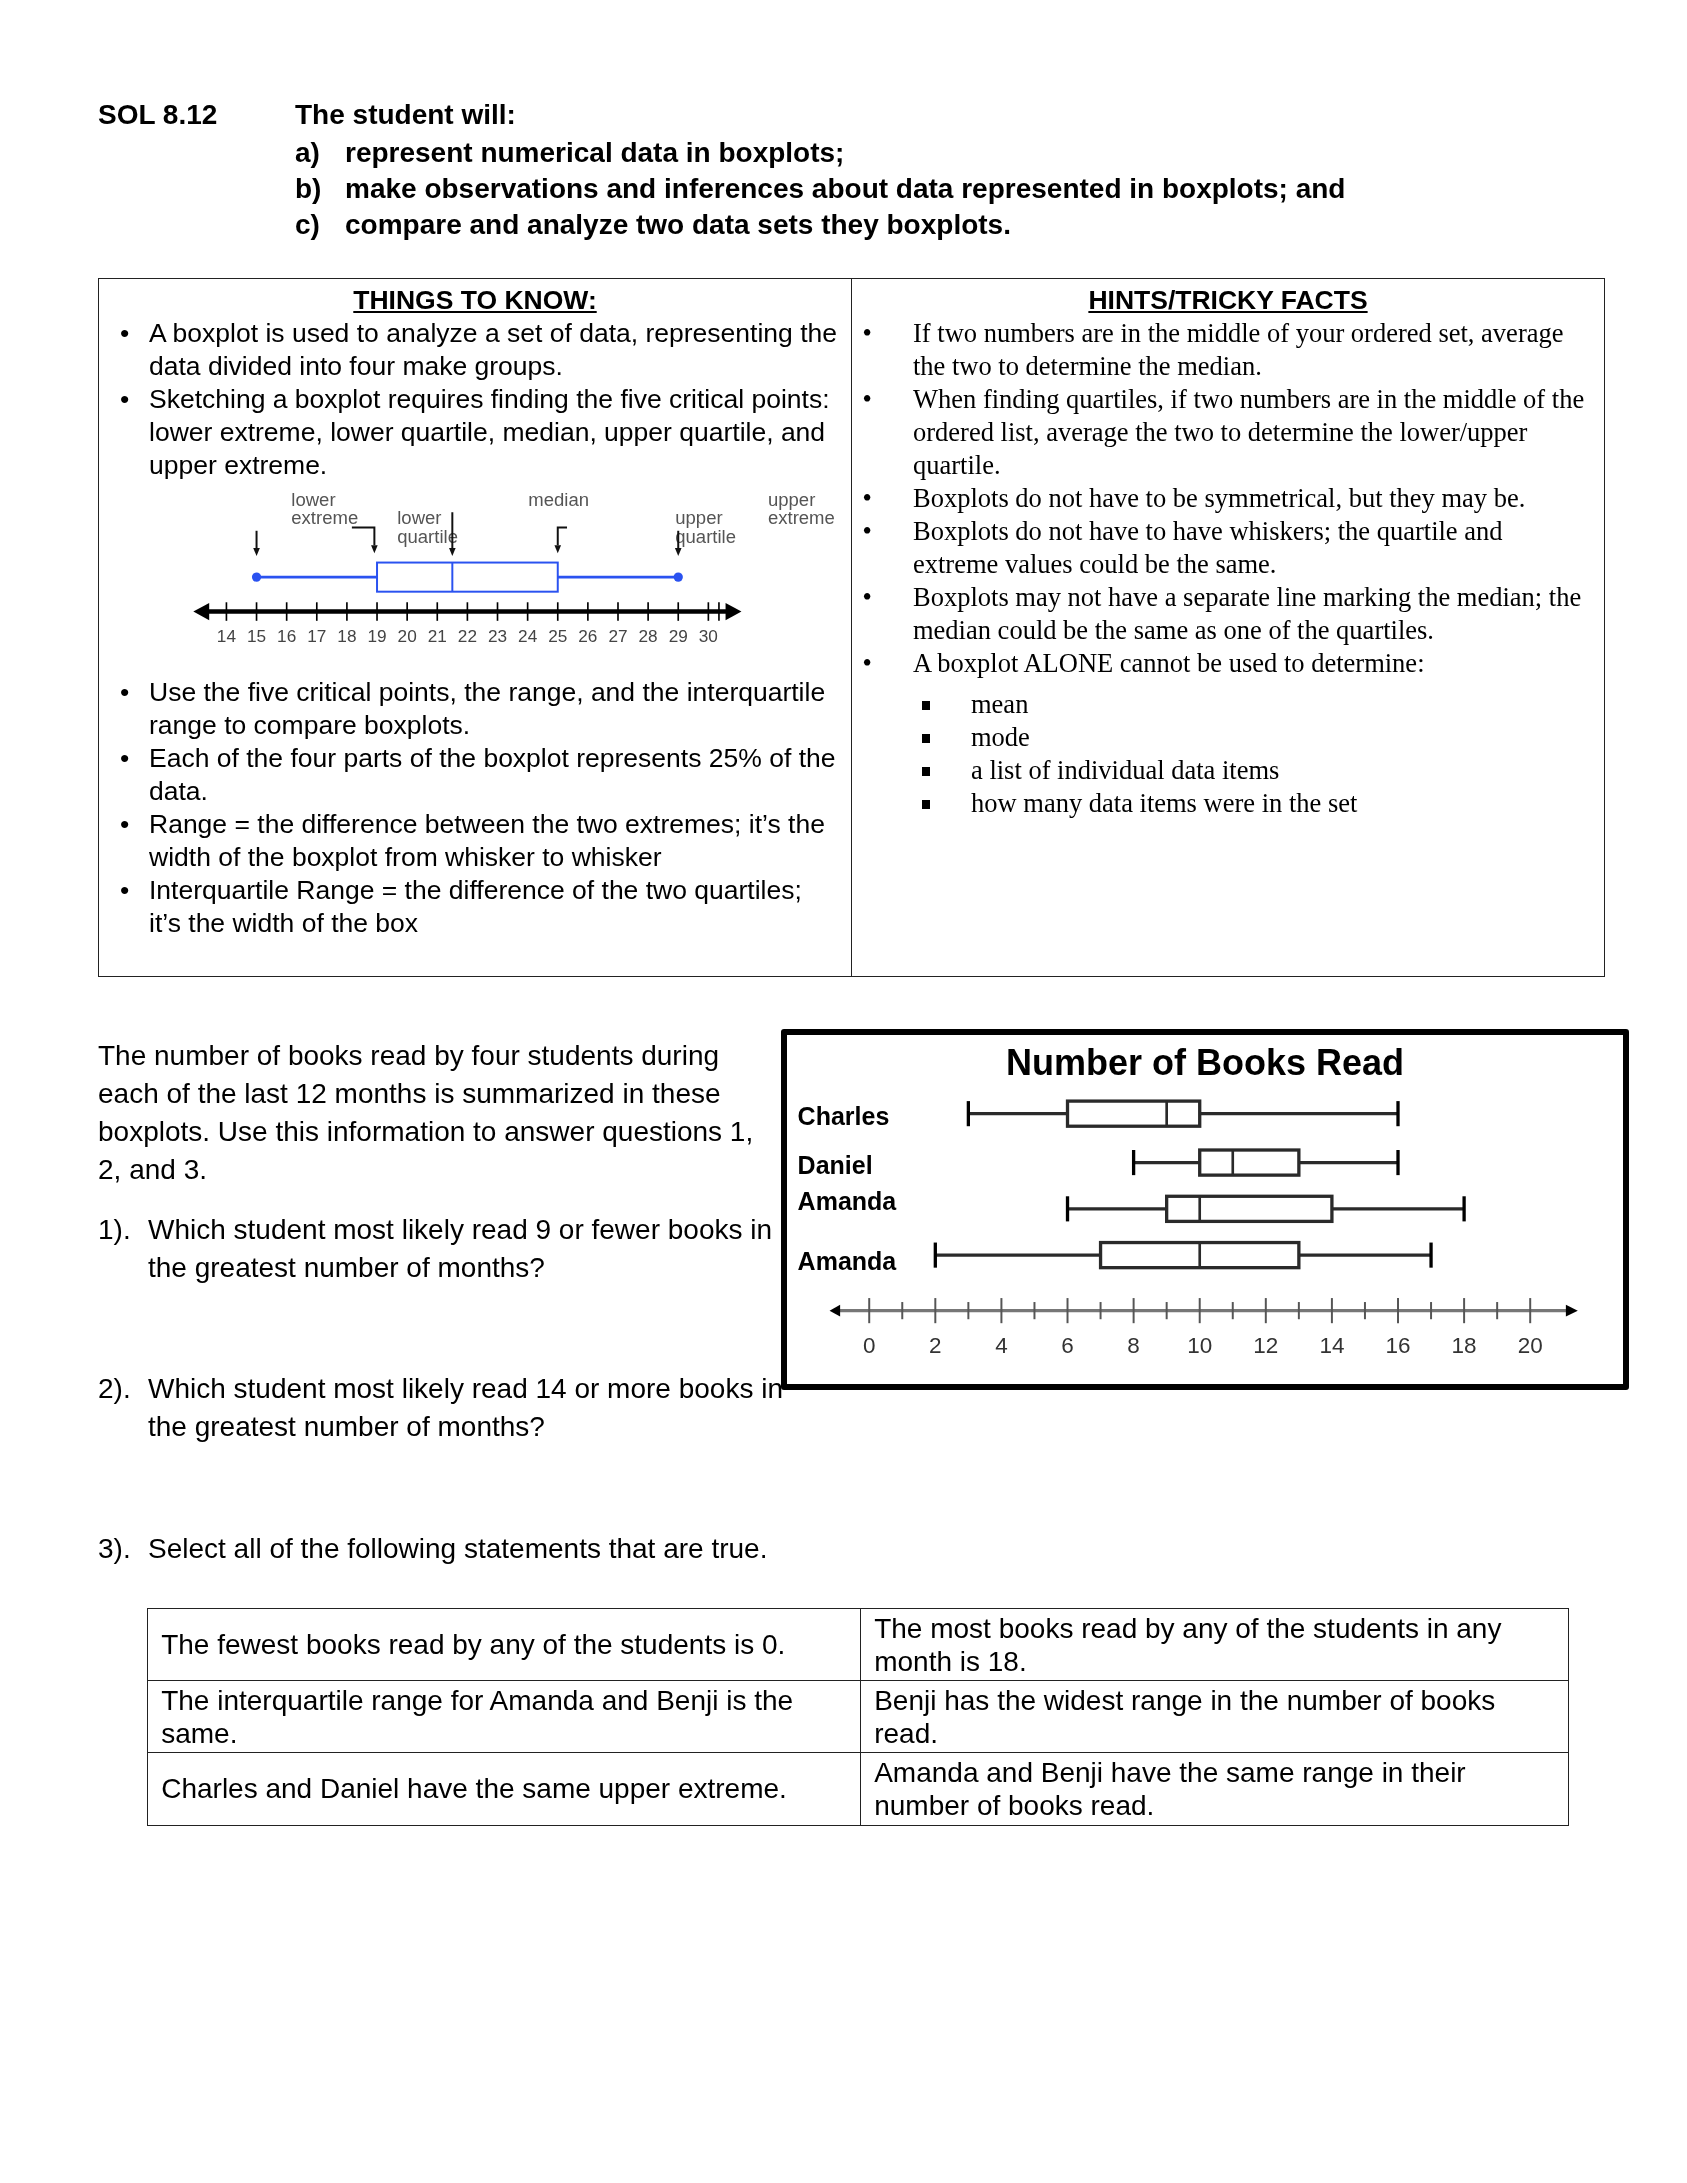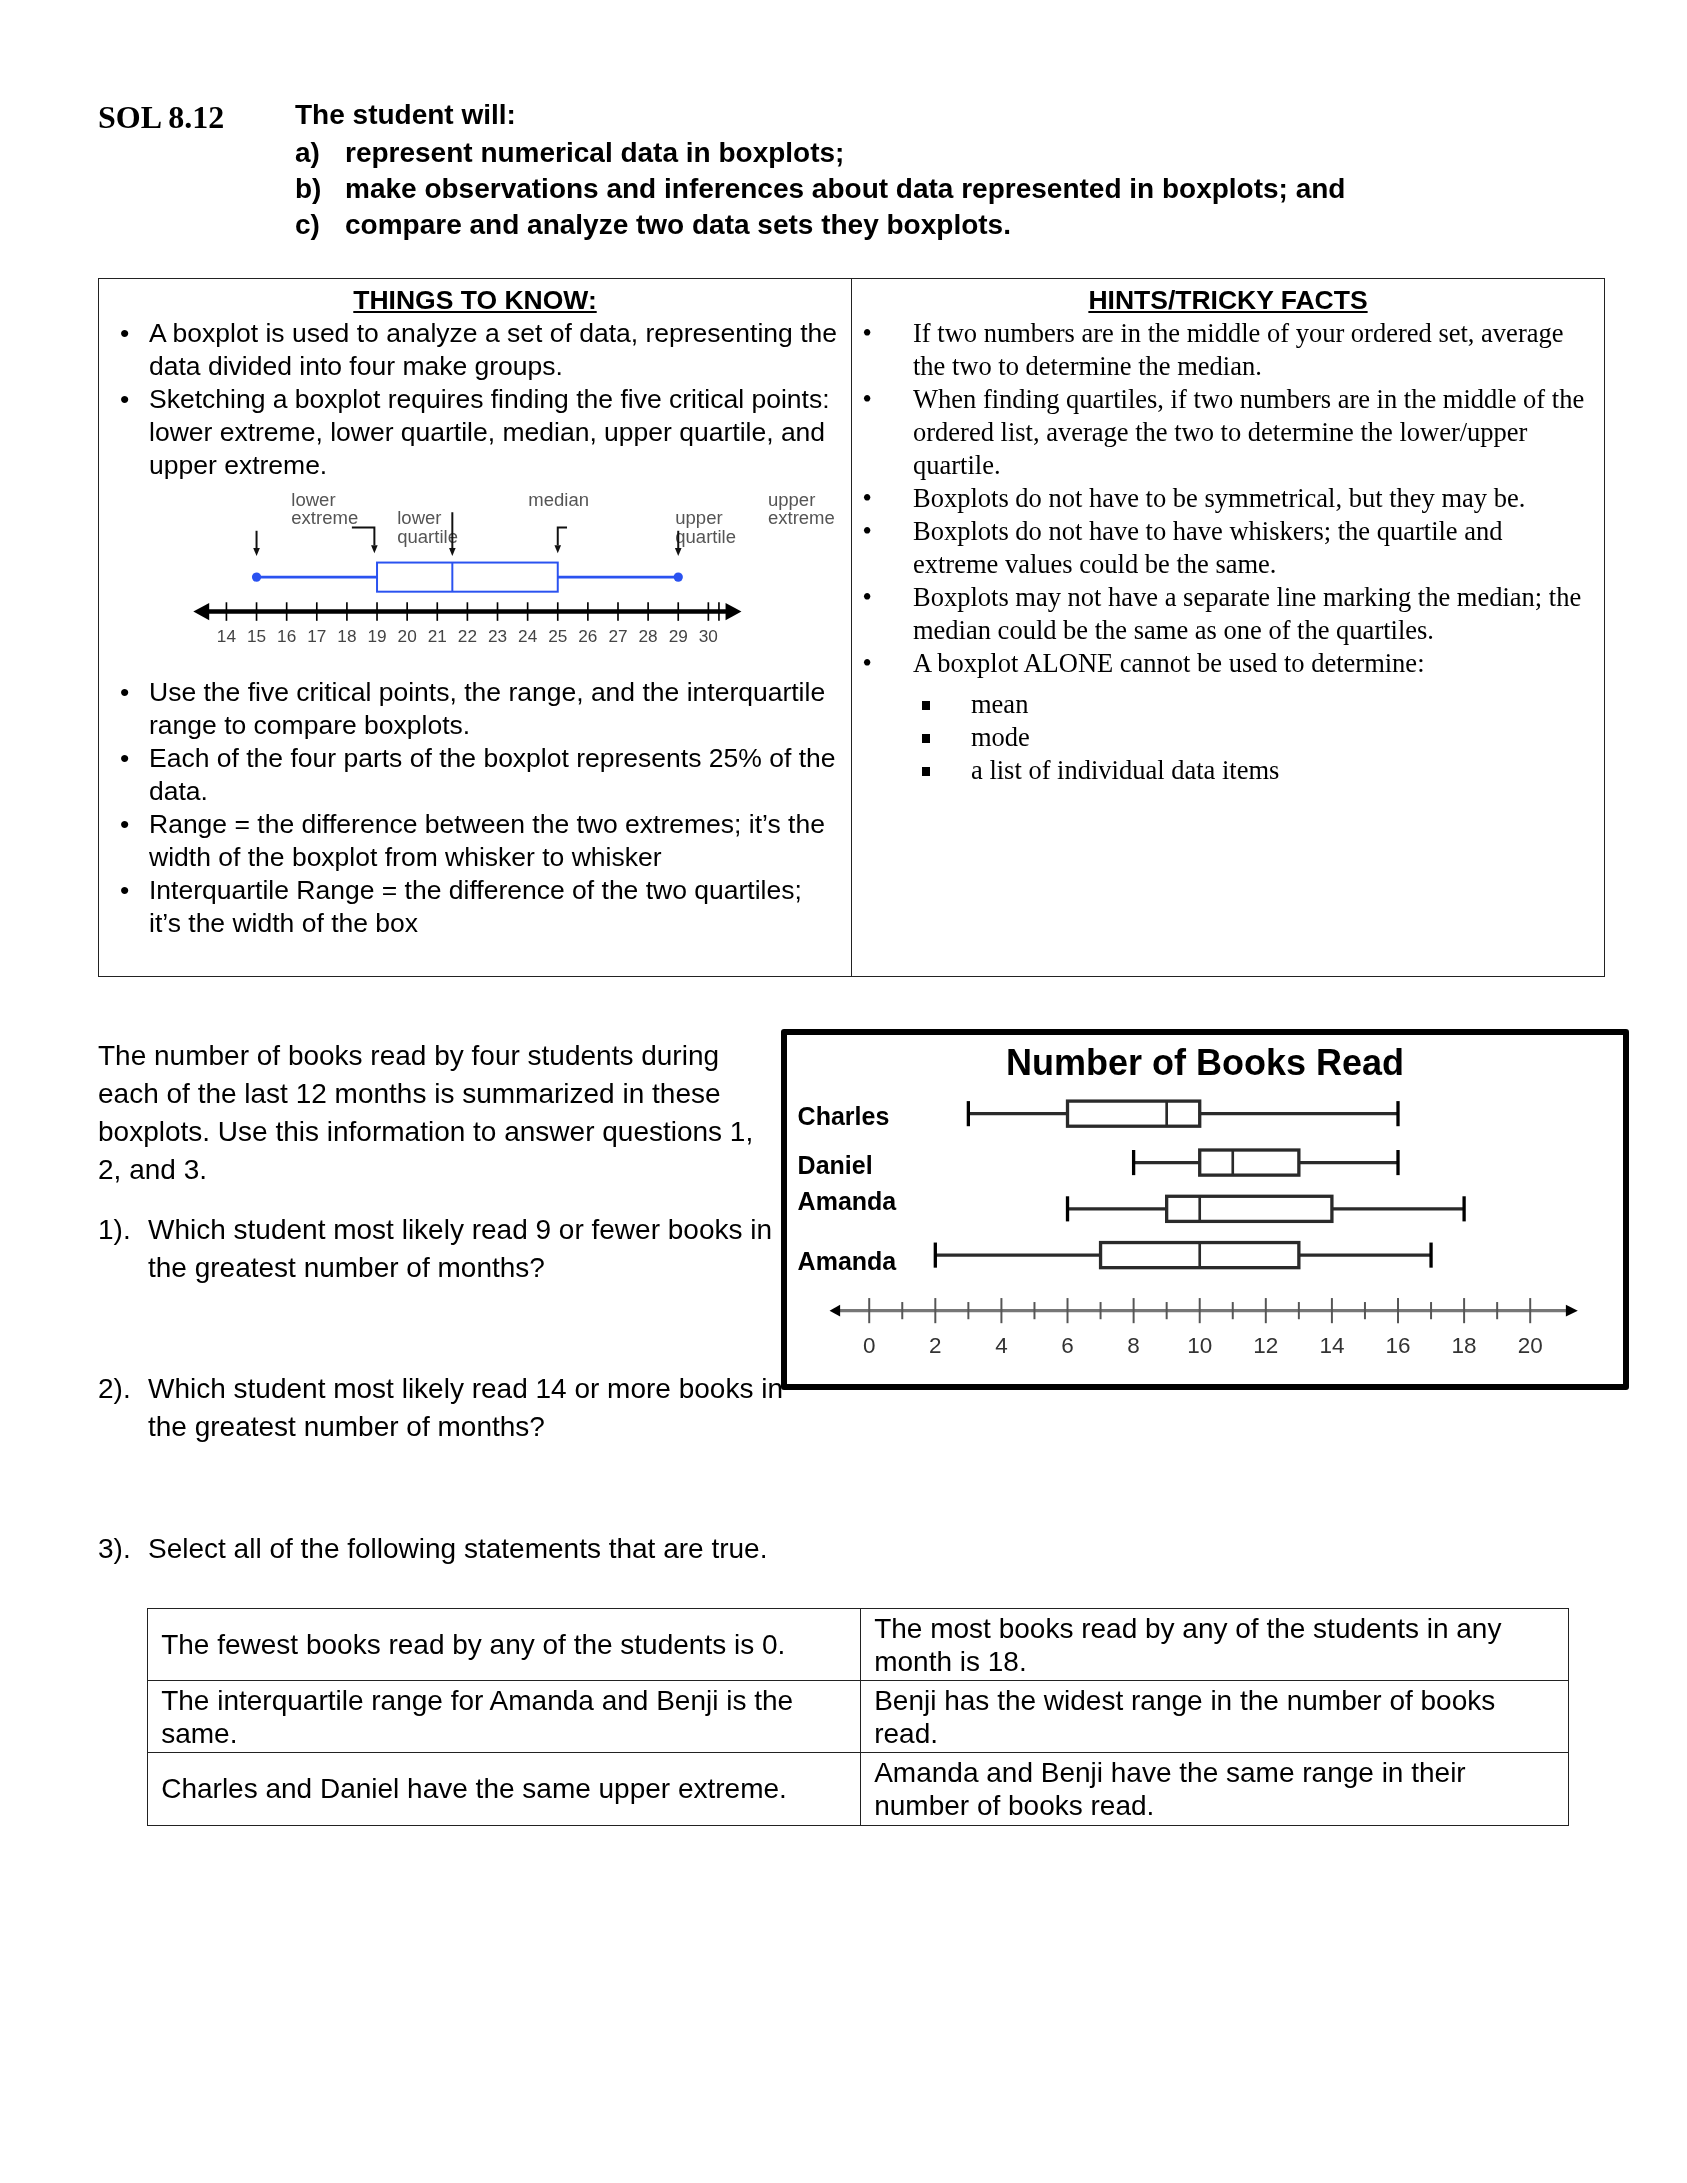--- a/index.html
+++ b/index.html
@@ -3,21 +3,21 @@
   <meta charset="utf-8">
   <style>
     html, body { margin: 0; padding: 0; background: #ffffff; }
     body {
       width: 1687px; height: 2183px; position: relative; overflow: hidden;
       font-family: "DejaVu Sans", sans-serif; color: #000;
     }
     .abs { position: absolute; }
 
     
-    .sol-code { left: 98px; top: 99px; font-size: 32px; font-weight: bold; font-family: Liberation Serif, serif; }
+    .sol-code { left: 98px; top: 99px; font-size: 28px; font-weight: bold; font-family: Liberation Sans, sans-serif; }
     .sol-lead { left: 295px; top: 99px; font-size: 28px; font-weight: bold; font-family: "Liberation Sans", sans-serif; }
     .obj-list { left: 295px; top: 135px; margin: 0; padding: 0; list-style: none; font-family: "Liberation Sans", sans-serif; font-size: 28px; font-weight: bold; line-height: 36px; }
     .obj-list li { display: flex; }
     .obj-list .letter { width: 50px; display: inline-block; }
 
     
     .info-table {
       left: 98px; top: 278px; width: 1507px; height: 699px;
       border: 1.3px solid #222; display: flex; box-sizing: border-box;
     }
@@ -181,20 +181,21 @@
       <li>When finding quartiles, if two numbers are in the middle of the ordered list, average the two to determine the lower/upper quartile.</li>
       <li>Boxplots do not have to be symmetrical, but they may be.</li>
       <li>Boxplots do not have to have whiskers; the quartile and extreme values could be the same.</li>
       <li>Boxplots may not have a separate line marking the median; the median could be the same as one of the quartiles.</li>
       <li>
         <span>A boxplot ALONE cannot be used to determine:</span>
         <ul class="sub-list">
           <li>mean</li>
           <li>mode</li>
           <li>a list of individual data items</li>
+          <li>how many data items were in the set</li>
         </ul>
       </li>
     </ul>
   </div>
 </div>
 
 <div class="abs intro">The number of books read by four students during each of the last 12 months is summarized in these boxplots.  Use this information to answer questions 1, 2, and 3.</div>
 <div class="abs question q1">
   <span class="qnum">1).</span>
   <span>Which student most likely read 9 or fewer books in the greatest number of months?</span>

